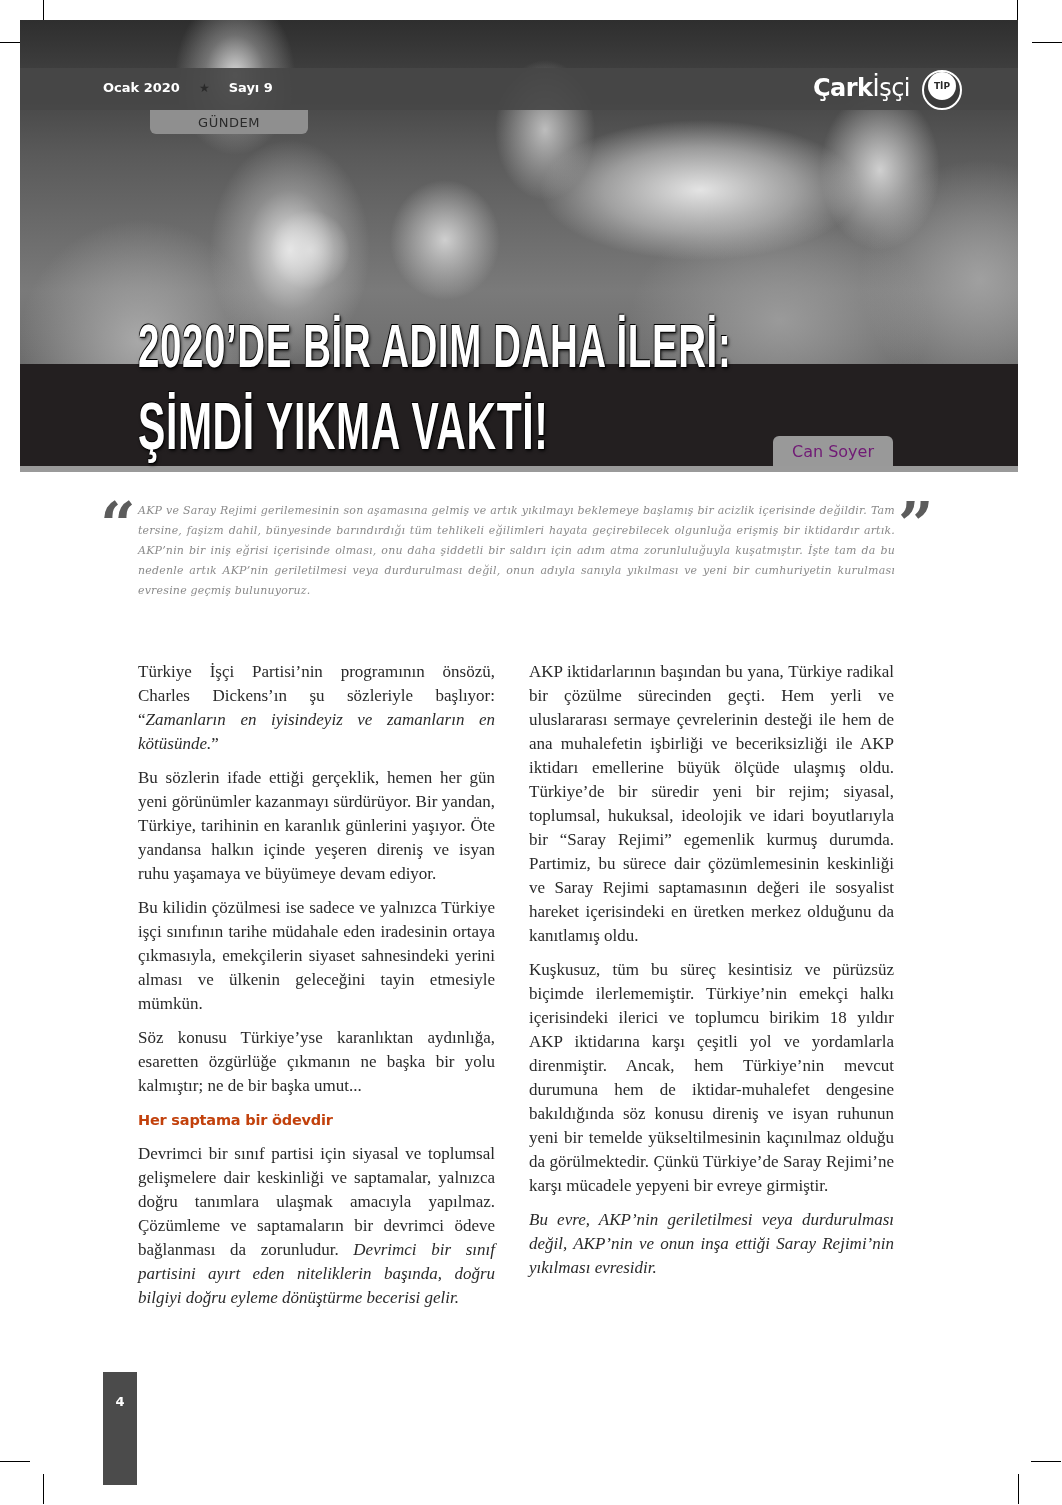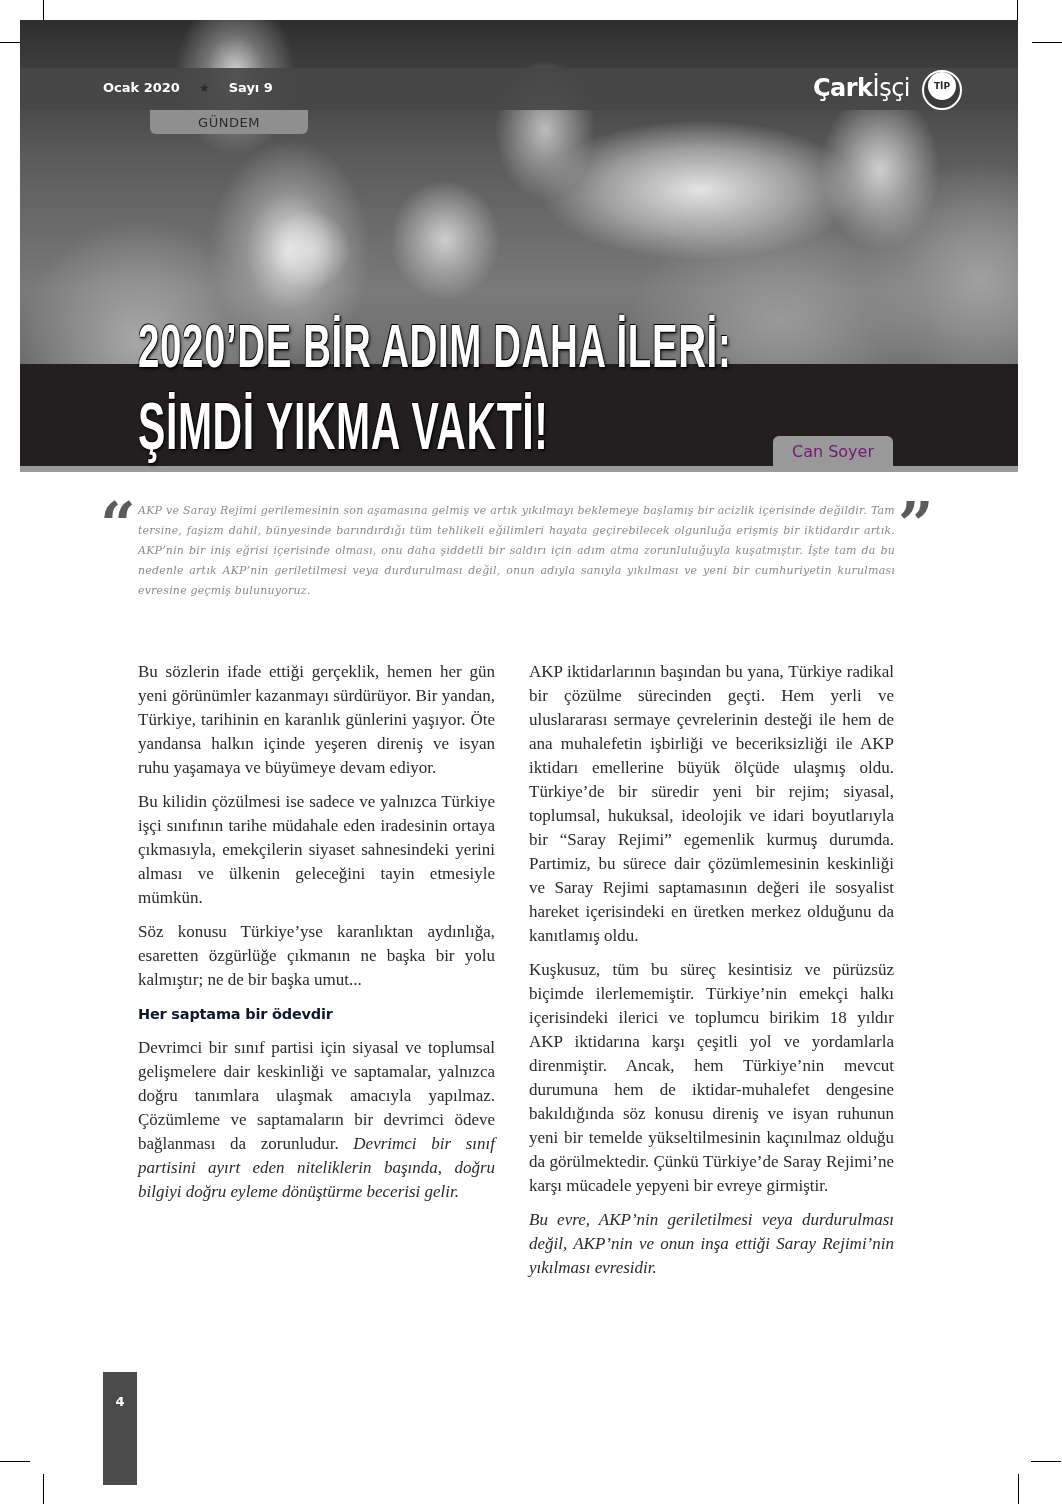--- a/index.html
+++ b/index.html
@@ -99,21 +99,21 @@
       position: absolute; top: 660px; width: 357px;
       font-family: "Liberation Serif", serif; font-size: 17px; line-height: 24px;
       color: #2a2a2a; text-align: justify;
     }
     .col.left { left: 138px; }
     .col.right { left: 529px; width: 365px; }
     .col p { margin-bottom: 10px; }
     .col em { font-style: italic; }
     .col h3 {
       font-family: "DejaVu Sans", sans-serif; font-weight: bold; font-size: 14.5px;
-      color: #0f172a; margin: 6px 0 10px; letter-spacing: -0.2px;
+      color: #c2410c; margin: 6px 0 10px; letter-spacing: -0.2px;
     }
 
     
     .pagebox {
       position: absolute; left: 103px; top: 1372px; width: 34px; height: 113px; background: #4b4b4b;
     }
     .pagenum {
       position: absolute; left: 0; top: 22px; width: 100%; text-align: center;
       font-family: "DejaVu Sans", sans-serif; font-weight: bold; font-size: 13px; color: #ffffff;
     }
@@ -148,20 +148,21 @@
   <div class="title1">2020’DE BİR ADIM DAHA İLERİ:</div>
   <div class="title2">ŞİMDİ YIKMA VAKTİ!</div>
   <div class="author-tab">Can Soyer</div>
 </div>
 
 <div class="qmark open">“</div>
 <div class="pullquote">AKP ve Saray Rejimi gerilemesinin son aşamasına gelmiş ve artık yıkılmayı beklemeye başlamış bir acizlik içerisinde değildir. Tam tersine, faşizm dahil, bünyesinde barındırdığı tüm tehlikeli eğilimleri hayata geçirebilecek olgunluğa erişmiş bir iktidardır artık. AKP’nin bir iniş eğrisi içerisinde olması, onu daha şiddetli bir saldırı için adım atma zorunluluğuyla kuşatmıştır. İşte tam da bu nedenle artık AKP’nin geriletilmesi veya durdurulması değil, onun adıyla sanıyla yıkılması ve yeni bir cumhuriyetin kurulması evresine geçmiş bulunuyoruz.</div>
 <div class="qmark close">”</div>
 
 <div class="col left">
+  <p><span>Türkiye İşçi Partisi’nin programının önsözü, Charles Dickens’ın şu sözleriyle başlıyor: “</span><em>Zamanların en iyisindeyiz ve zamanların en kötüsünde.</em><span>”</span></p>
   <p>Bu sözlerin ifade ettiği gerçeklik, hemen her gün yeni görünümler kazanmayı sürdürüyor. Bir yandan, Türkiye, tarihinin en karanlık günlerini yaşıyor. Öte yandansa halkın içinde yeşeren direniş ve isyan ruhu yaşamaya ve büyümeye devam ediyor.</p>
   <p>Bu kilidin çözülmesi ise sadece ve yalnızca Türkiye işçi sınıfının tarihe müdahale eden iradesinin ortaya çıkmasıyla, emekçilerin siyaset sahnesindeki yerini alması ve ülkenin geleceğini tayin etmesiyle mümkün.</p>
   <p>Söz konusu Türkiye’yse karanlıktan aydınlığa, esaretten özgürlüğe çıkmanın ne başka bir yolu kalmıştır; ne de bir başka umut...</p>
   <h3>Her saptama bir ödevdir</h3>
   <p><span>Devrimci bir sınıf partisi için siyasal ve toplumsal gelişmelere dair keskinliği ve saptamalar, yalnızca doğru tanımlara ulaşmak amacıyla yapılmaz. Çözümleme ve saptamaların bir devrimci ödeve bağlanması da zorunludur. </span><em>Devrimci bir sınıf partisini ayırt eden niteliklerin başında, doğru bilgiyi doğru eyleme dönüştürme becerisi gelir.</em></p>
 </div>
 
 <div class="col right">
   <p>AKP iktidarlarının başından bu yana, Türkiye radikal bir çözülme sürecinden geçti. Hem yerli ve uluslararası sermaye çevrelerinin desteği ile hem de ana muhalefetin işbirliği ve beceriksizliği ile AKP iktidarı emellerine büyük ölçüde ulaşmış oldu. Türkiye’de bir süredir yeni bir rejim; siyasal, toplumsal, hukuksal, ideolojik ve idari boyutlarıyla bir “Saray Rejimi” egemenlik kurmuş durumda. Partimiz, bu sürece dair çözümlemesinin keskinliği ve Saray Rejimi saptamasının değeri ile sosyalist hareket içerisindeki en üretken merkez olduğunu da kanıtlamış oldu.</p>
   <p>Kuşkusuz, tüm bu süreç kesintisiz ve pürüzsüz biçimde ilerlememiştir. Türkiye’nin emekçi halkı içerisindeki ilerici ve toplumcu birikim 18 yıldır AKP iktidarına karşı çeşitli yol ve yordamlarla direnmiştir. Ancak, hem Türkiye’nin mevcut durumuna hem de iktidar-muhalefet dengesine bakıldığında söz konusu direniş ve isyan ruhunun yeni bir temelde yükseltilmesinin kaçınılmaz olduğu da görülmektedir. Çünkü Türkiye’de Saray Rejimi’ne karşı mücadele yepyeni bir evreye girmiştir.</p>

